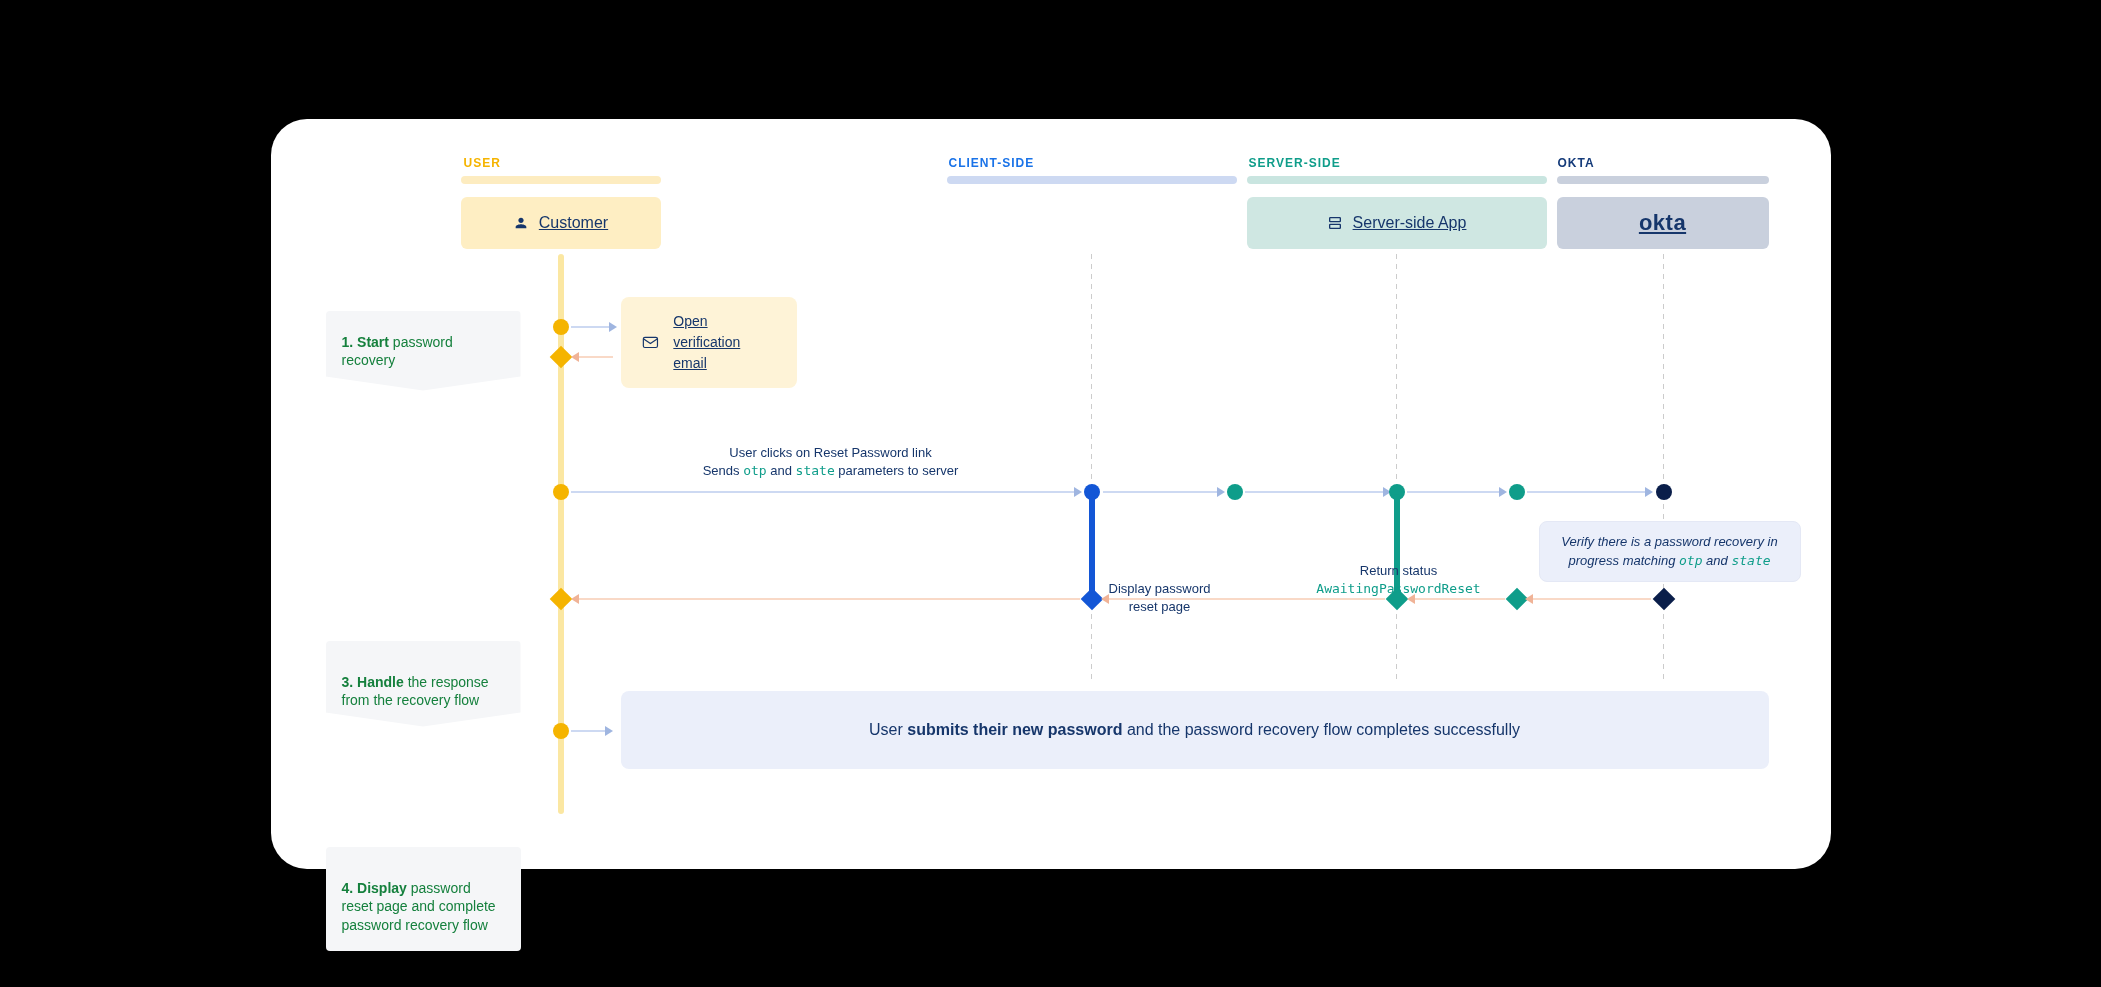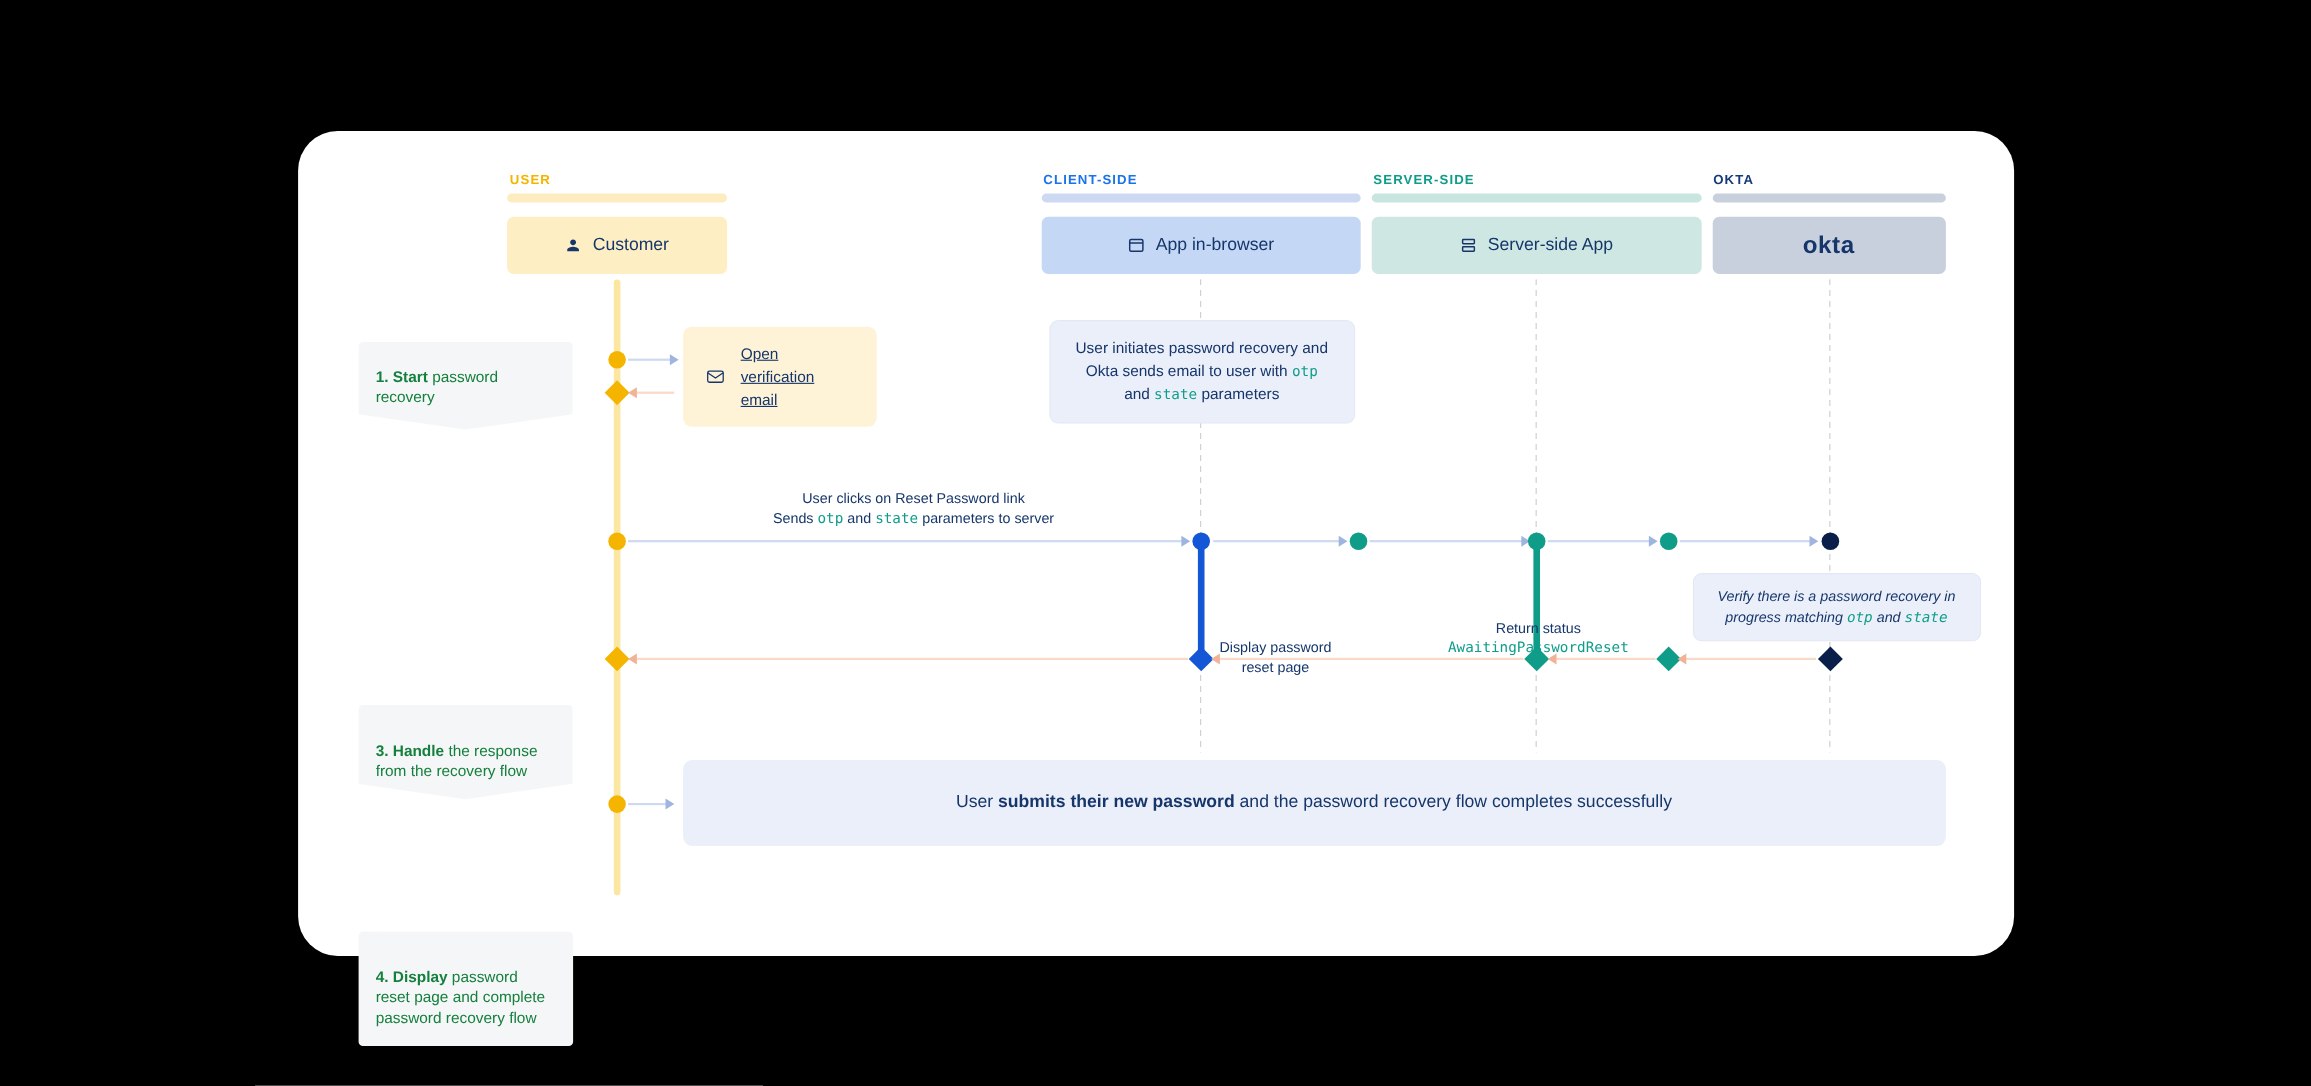--- a/index.html
+++ b/index.html
@@ -13,21 +13,21 @@
 .lane-client { color: #1a73e8; }
 .lane-server { color: #0f9d8a; }
 .lane-okta { color: #153b7a; }
 
 .lane-underline { height: 8px; border-radius: 4px; }
 .lu-user { background: #fdecc0; }
 .lu-client { background: #cdd9f2; }
 .lu-server { background: #c9e5e0; }
 .lu-okta { background: #c9d0dd; }
 
-.lane-box { height: 52px; border-radius: 6px; display: flex; align-items: center; justify-content: center; font-size: 16px; gap: 10px; }
+.lane-box { height: 52px; border-radius: 6px; display: flex; align-items: center; justify-content: center; font-size: 16px; gap: 10px; text-decoration: underline; }
 .lb-user { background: #feeec3; color: #16366b; }
 .lb-client { background: #c4d7f5; color: #16366b; }
 .lb-server { background: #cfe7e2; color: #16366b; }
 .lb-okta { background: #c9d0dd; color: #16366b; font-weight: 700; font-size: 22px; letter-spacing: 0.5px;}
 
 .icon-svg { width: 16px; height: 16px; color: #16366b; }
 
 
 .step { background: #f5f6f8; border-radius: 4px; padding: 14px 16px; color: #15803d; font-size: 14px; position: relative; clip-path: polygon(0 0, 100% 0, 100% calc(100% - 14px), 50% 100%, 0 calc(100% - 14px)); }
 .step:before { content: ""; position: absolute; top: 0; left: 0; right: 0; height: 14px; background: #f5f6f8; clip-path: polygon(0 0, 50% 100%, 100% 0); }
@@ -89,27 +89,20 @@
   <div class="abs lane-underline lu-client" style="left:676px; top:57px; width:290px;"></div>
   <div class="abs lane-underline lu-server" style="left:976px; top:57px; width:300px;"></div>
   <div class="abs lane-underline lu-okta" style="left:1286px; top:57px; width:212px;"></div>
 
   <div class="abs lane-box lb-user" style="left:190px; top:78px; width:200px;">
     <svg class="icon-svg" viewBox="0 0 24 24" fill="currentColor">
         <path d="M12 12c2.2 0 4-1.8 4-4s-1.8-4-4-4-4 1.8-4 4 1.8 4 4 4zm0 2c-2.7 0-8 1.3-8 4v2h16v-2c0-2.7-5.3-4-8-4z"></path>
       </svg>
     <span>Customer</span>
   </div>
-  <div class="abs lane-box lb-client" style="left:676px; top:78px; width:290px;">
-    <svg class="icon-svg" viewBox="0 0 24 24" fill="currentColor">
-        <rect x="3" y="4" width="18" height="16" rx="2" fill="none" stroke="currentColor" stroke-width="2"></rect>
-        <line x1="3" y1="9" x2="21" y2="9" stroke="currentColor" stroke-width="2"></line>
-      </svg>
-    <span>App in-browser</span>
-  </div>
   <div class="abs lane-box lb-server" style="left:976px; top:78px; width:300px;">
     <svg class="icon-svg" viewBox="0 0 24 24" fill="none" stroke="currentColor" stroke-width="2">
         <rect x="4" y="4" width="16" height="6" rx="1"></rect>
         <rect x="4" y="14" width="16" height="6" rx="1"></rect>
       </svg>
     <span>Server-side App</span>
   </div>
   <div class="abs lane-box lb-okta" style="left:1286px; top:78px; width:212px;">
     <span>okta</span>
   </div>
@@ -137,23 +130,20 @@
   <div class="abs tri tri-l-orange" style="left:300px; top:233px;"></div>
 
   <div class="abs note note-cream" style="left:350px; top:178px; width:176px; display:flex; align-items:center; gap:14px; text-align:left;">
     <svg width="26" height="26" viewBox="0 0 24 24" fill="none" stroke="#16366b" stroke-width="1.5">
         <rect x="3" y="6" width="18" height="13" rx="2"></rect>
         <path d="M3 8l9 6 9-6"></path>
       </svg>
     <span>Open verification email</span>
   </div>
 
-  <div class="abs note note-lblue" style="left:683px; top:172px; width:278px;">
-    <span>User initiates password recovery and Okta sends email to user with </span><span class="code">otp</span><span> and </span><span class="code">state</span><span> parameters</span>
-  </div>
 
   <div class="abs dot dot-y" style="left:282px; top:365px;"></div>
   <div class="abs hline hline-blue" style="left:300px; top:372px; width:505px;"></div>
   <div class="abs tri tri-r-blue" style="left:803px; top:368px;"></div>
   <div class="abs arrow-text" style="left:390px; top:325px; width:340px;">
     <span>User clicks on Reset Password link</span><br>
     <span>Sends </span><span class="code">otp</span><span> and </span><span class="code">state</span><span> parameters to server</span>
   </div>
 
   <div class="abs dot dot-b" style="left:813px; top:365px;"></div>

